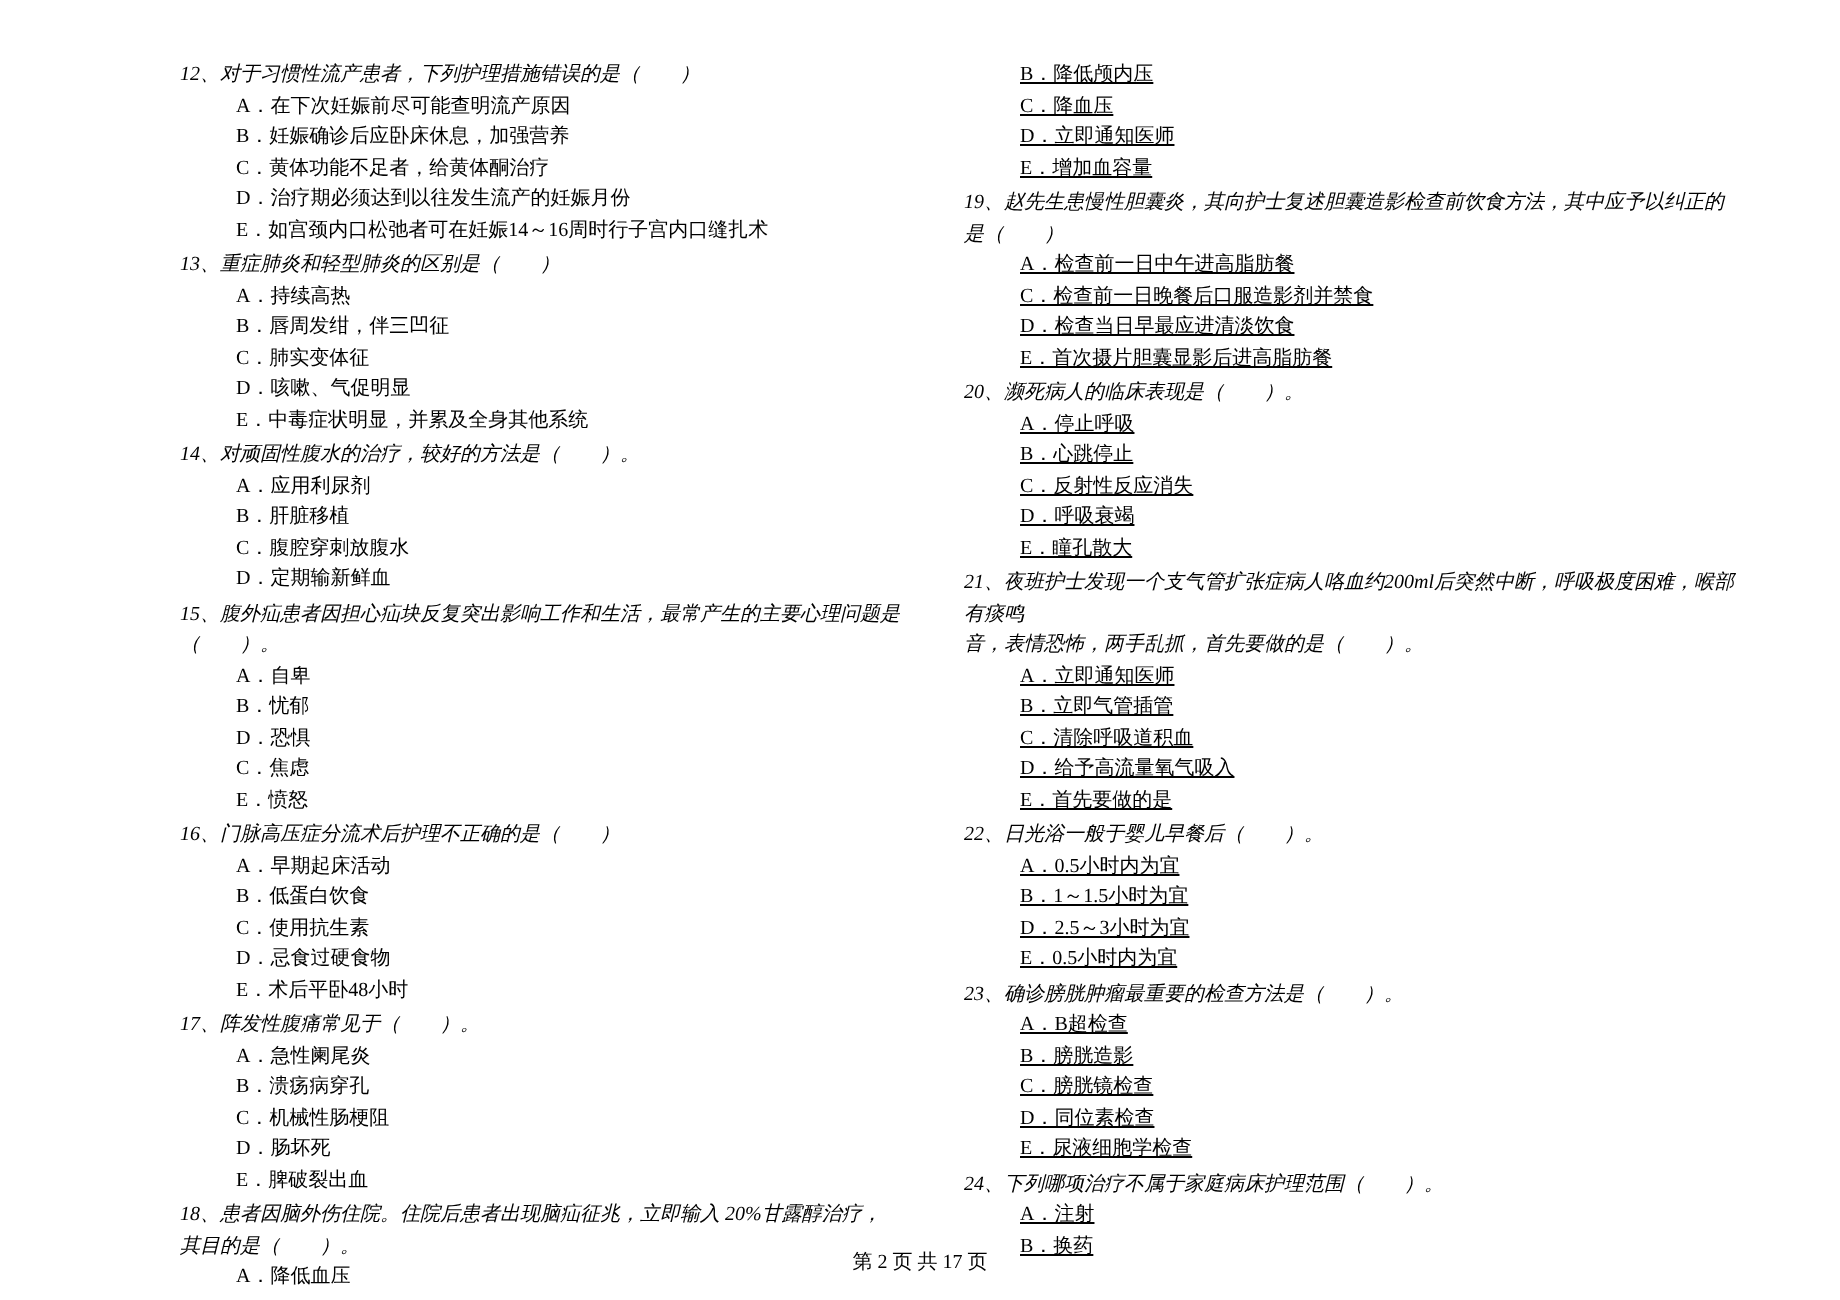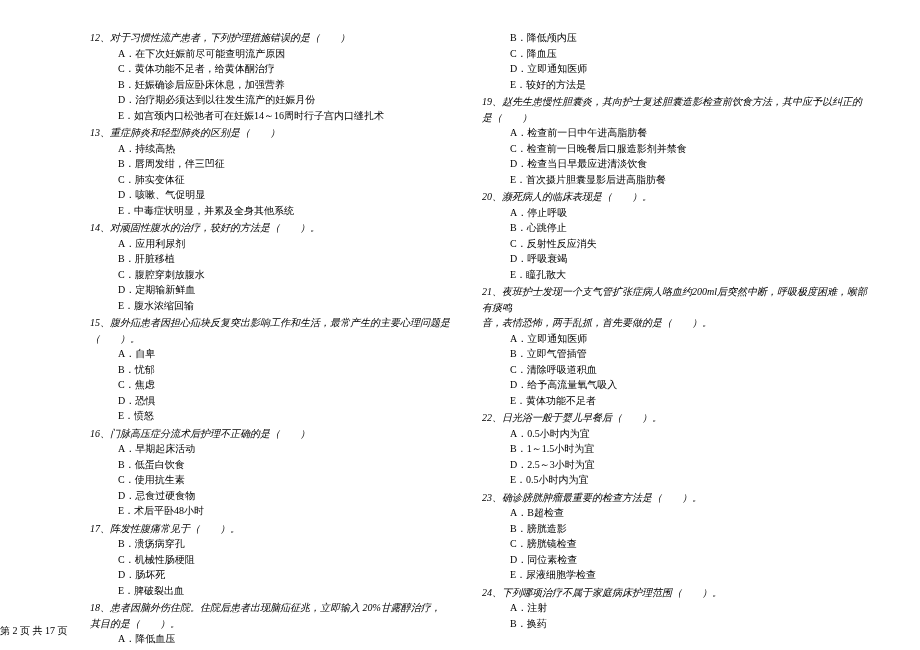--- a/index.html
+++ b/index.html
@@ -27,105 +27,107 @@
     font-style: italic;
   }
   .q-stem.first {
     margin-top: 0;
   }
   .opt {
     padding-left: 28px;
   }
   .opt-cont {
     padding-left: 0;
+    text-decoration: underline;
   }
   .footer {
     position: absolute;
     bottom: 12px;
     left: 0;
     right: 0;
+    text-align: center;
     font-size: 10px;
   }
 </style>
 </head>
 <body>
 
 <div class="page">
   <div class="col">
     <div class="q-stem first">12、对于习惯性流产患者，下列护理措施错误的是（　　）</div>
     <div class="opt">A．在下次妊娠前尽可能查明流产原因</div>
+    <div class="opt">B．妊娠确诊后应卧床休息，加强营养</div>
     <div class="opt">C．黄体功能不足者，给黄体酮治疗</div>
-    <div class="opt">B．妊娠确诊后应卧床休息，加强营养</div>
     <div class="opt">D．治疗期必须达到以往发生流产的妊娠月份</div>
     <div class="opt">E．如宫颈内口松弛者可在妊娠14～16周时行子宫内口缝扎术</div>
 
     <div class="q-stem">13、重症肺炎和轻型肺炎的区别是（　　）</div>
     <div class="opt">A．持续高热</div>
     <div class="opt">B．唇周发绀，伴三凹征</div>
     <div class="opt">C．肺实变体征</div>
     <div class="opt">D．咳嗽、气促明显</div>
     <div class="opt">E．中毒症状明显，并累及全身其他系统</div>
 
     <div class="q-stem">14、对顽固性腹水的治疗，较好的方法是（　　）。</div>
     <div class="opt">A．应用利尿剂</div>
     <div class="opt">B．肝脏移植</div>
     <div class="opt">C．腹腔穿刺放腹水</div>
     <div class="opt">D．定期输新鲜血</div>
-    <div class="opt">E．腹水浓缩回输</div>
 
     <div class="q-stem">15、腹外疝患者因担心疝块反复突出影响工作和生活，最常产生的主要心理问题是（　　）。</div>
     <div class="opt">A．自卑</div>
     <div class="opt">B．忧郁</div>
+    <div class="opt">D．恐惧</div>
     <div class="opt">C．焦虑</div>
-    <div class="opt">D．恐惧</div>
     <div class="opt">E．愤怒</div>
 
     <div class="q-stem">16、门脉高压症分流术后护理不正确的是（　　）</div>
     <div class="opt">A．早期起床活动</div>
     <div class="opt">B．低蛋白饮食</div>
     <div class="opt">C．使用抗生素</div>
     <div class="opt">D．忌食过硬食物</div>
     <div class="opt">E．术后平卧48小时</div>
 
     <div class="q-stem">17、阵发性腹痛常见于（　　）。</div>
+    <div class="opt">A．急性阑尾炎</div>
     <div class="opt">B．溃疡病穿孔</div>
     <div class="opt">C．机械性肠梗阻</div>
     <div class="opt">D．肠坏死</div>
     <div class="opt">E．脾破裂出血</div>
 
     <div class="q-stem">18、患者因脑外伤住院。住院后患者出现脑疝征兆，立即输入 20%甘露醇治疗，其目的是（　　）。</div>
     <div class="opt">A．降低血压</div>
   </div>
 
   <div class="col">
     <div class="opt opt-cont">B．降低颅内压</div>
     <div class="opt opt-cont">C．降血压</div>
     <div class="opt opt-cont">D．立即通知医师</div>
-    <div class="opt opt-cont">E．较好的方法是</div>
+    <div class="opt opt-cont">E．增加血容量</div>
 
     <div class="q-stem" style="margin-left:-28px">19、赵先生患慢性胆囊炎，其向护士复述胆囊造影检查前饮食方法，其中应予以纠正的是（　　）</div>
     <div class="opt opt-cont">A．检查前一日中午进高脂肪餐</div>
     <div class="opt opt-cont">C．检查前一日晚餐后口服造影剂并禁食</div>
     <div class="opt opt-cont">D．检查当日早最应进清淡饮食</div>
     <div class="opt opt-cont">E．首次摄片胆囊显影后进高脂肪餐</div>
 
     <div class="q-stem" style="margin-left:-28px">20、濒死病人的临床表现是（　　）。</div>
     <div class="opt opt-cont">A．停止呼吸</div>
     <div class="opt opt-cont">B．心跳停止</div>
     <div class="opt opt-cont">C．反射性反应消失</div>
     <div class="opt opt-cont">D．呼吸衰竭</div>
     <div class="opt opt-cont">E．瞳孔散大</div>
 
     <div class="q-stem" style="margin-left:-28px">21、夜班护士发现一个支气管扩张症病人咯血约200ml后突然中断，呼吸极度困难，喉部有痰鸣</div>
     <div class="q-stem" style="margin-left:-28px;margin-top:0">音，表情恐怖，两手乱抓，首先要做的是（　　）。</div>
     <div class="opt opt-cont">A．立即通知医师</div>
     <div class="opt opt-cont">B．立即气管插管</div>
     <div class="opt opt-cont">C．清除呼吸道积血</div>
     <div class="opt opt-cont">D．给予高流量氧气吸入</div>
-    <div class="opt opt-cont">E．黄体功能不足者</div>
+    <div class="opt opt-cont">E．首先要做的是</div>
 
     <div class="q-stem" style="margin-left:-28px">22、日光浴一般于婴儿早餐后（　　）。</div>
     <div class="opt opt-cont">A．0.5小时内为宜</div>
     <div class="opt opt-cont">B．1～1.5小时为宜</div>
     <div class="opt opt-cont">D．2.5～3小时为宜</div>
     <div class="opt opt-cont">E．0.5小时内为宜</div>
 
     <div class="q-stem" style="margin-left:-28px">23、确诊膀胱肿瘤最重要的检查方法是（　　）。</div>
     <div class="opt opt-cont">A．B超检查</div>
     <div class="opt opt-cont">B．膀胱造影</div>

